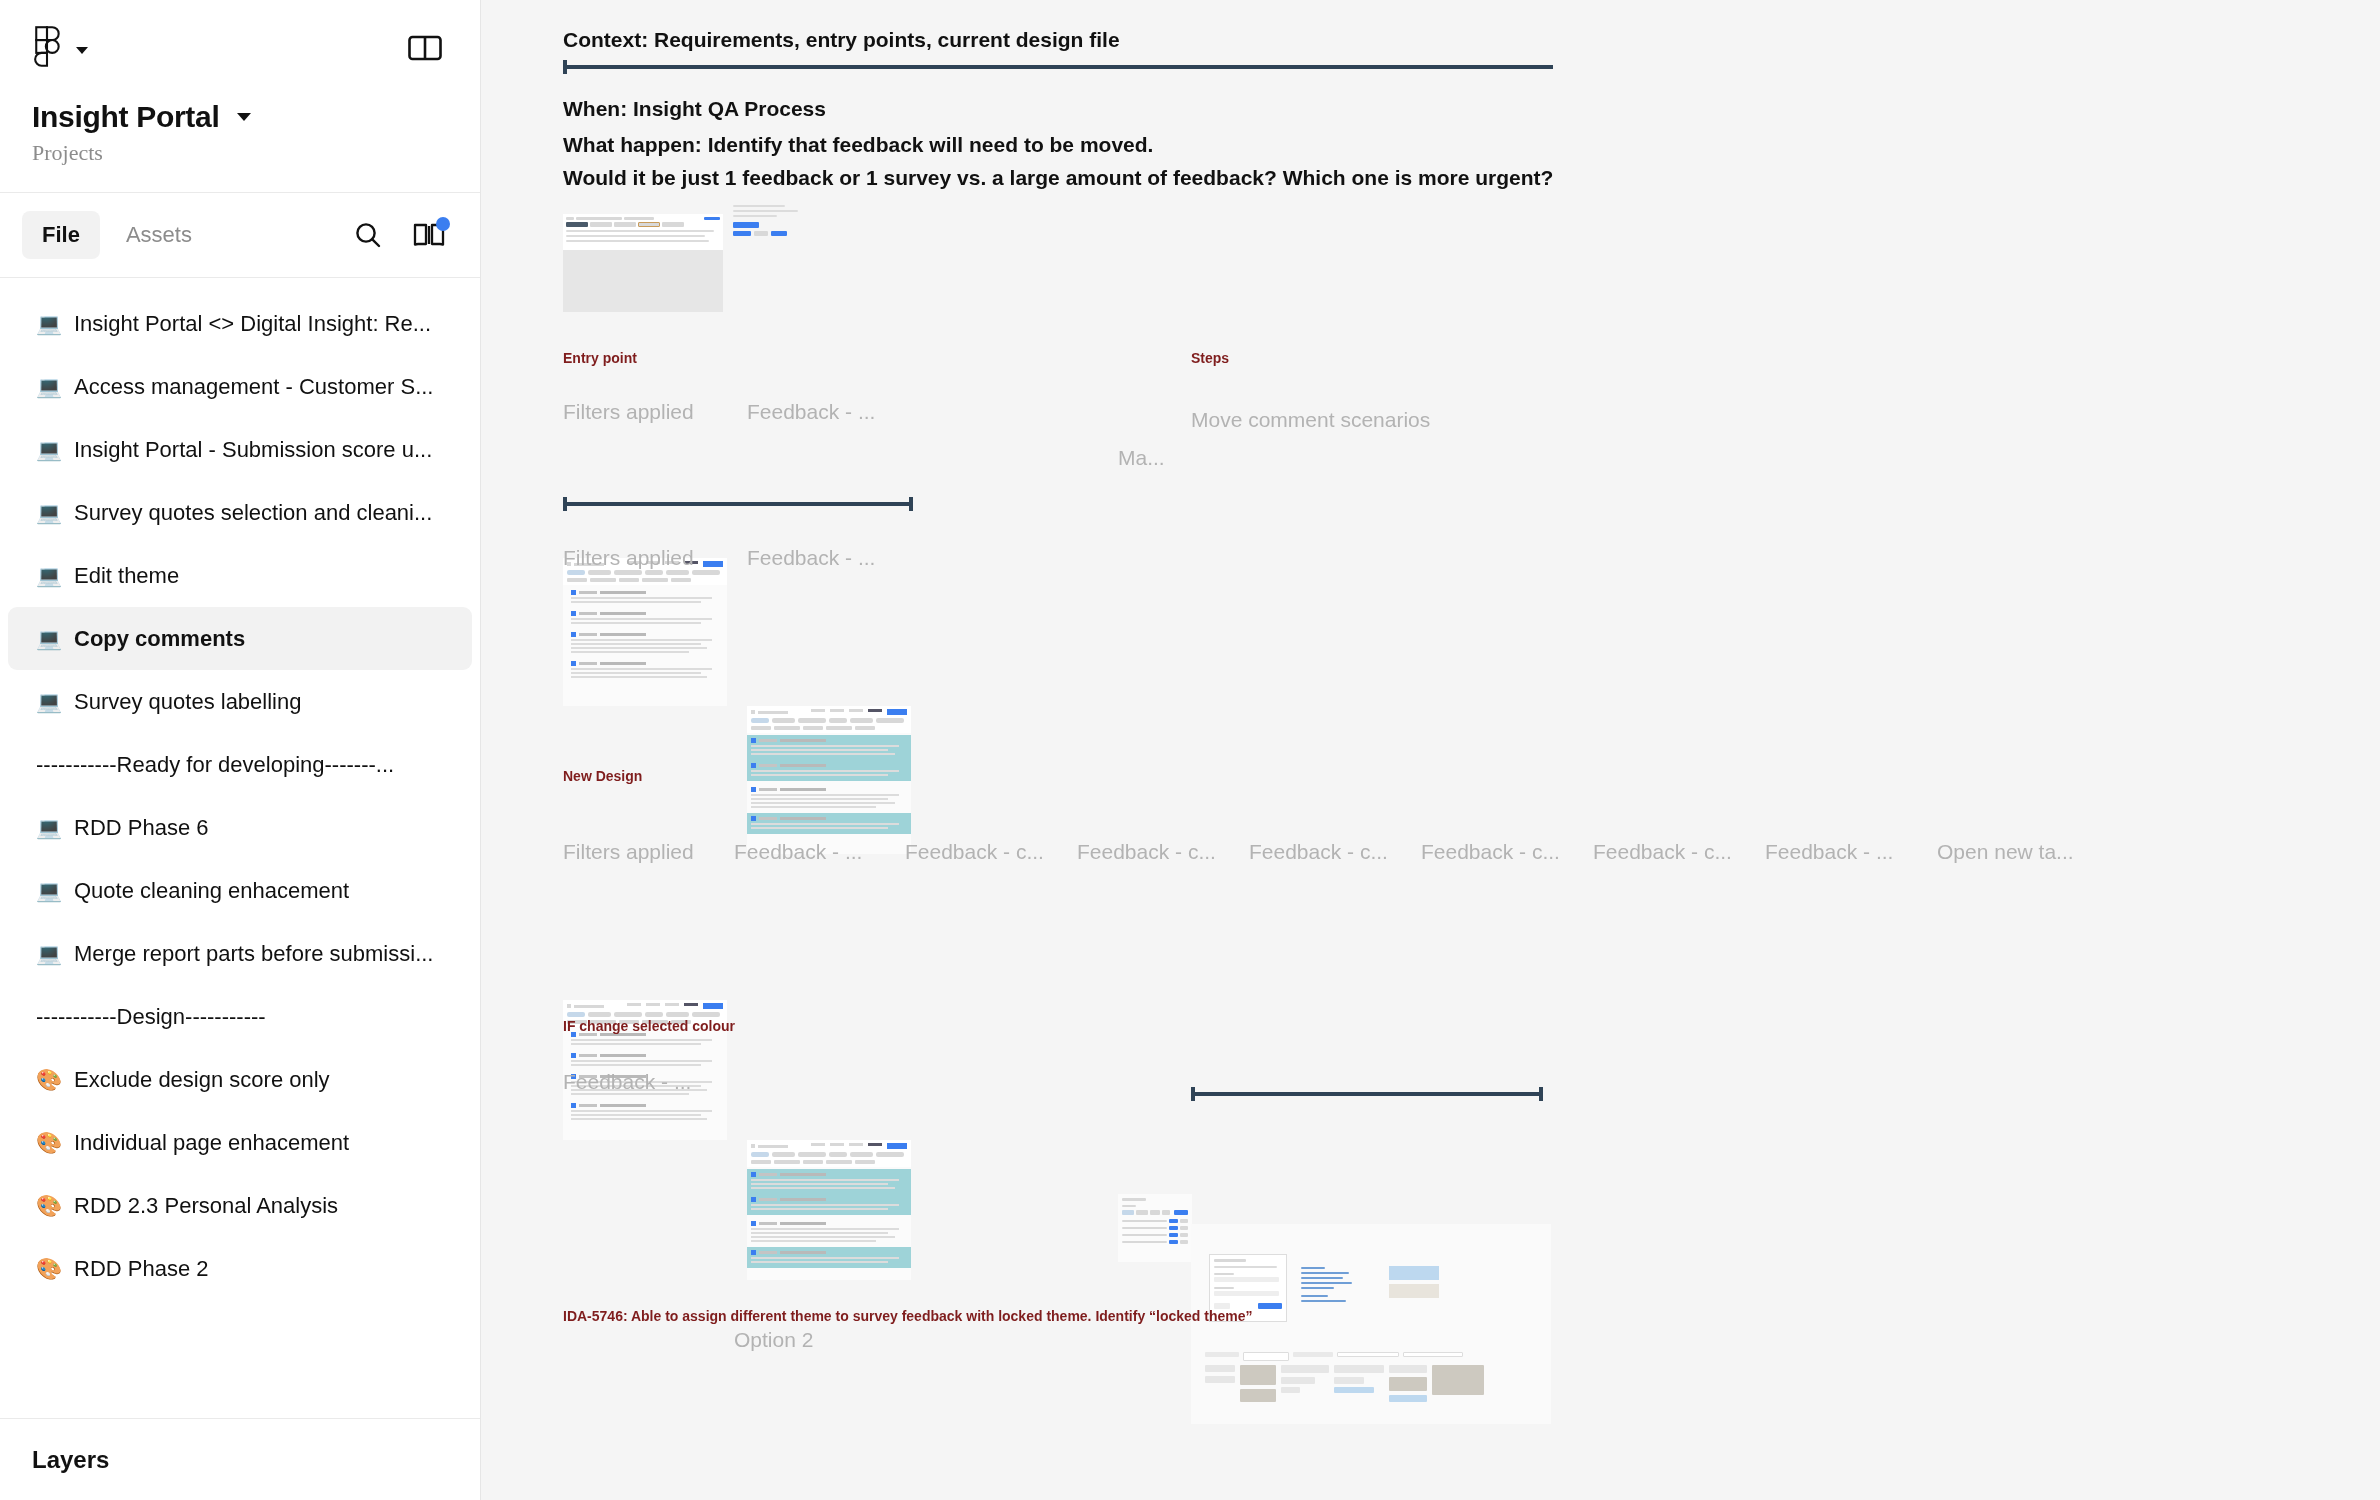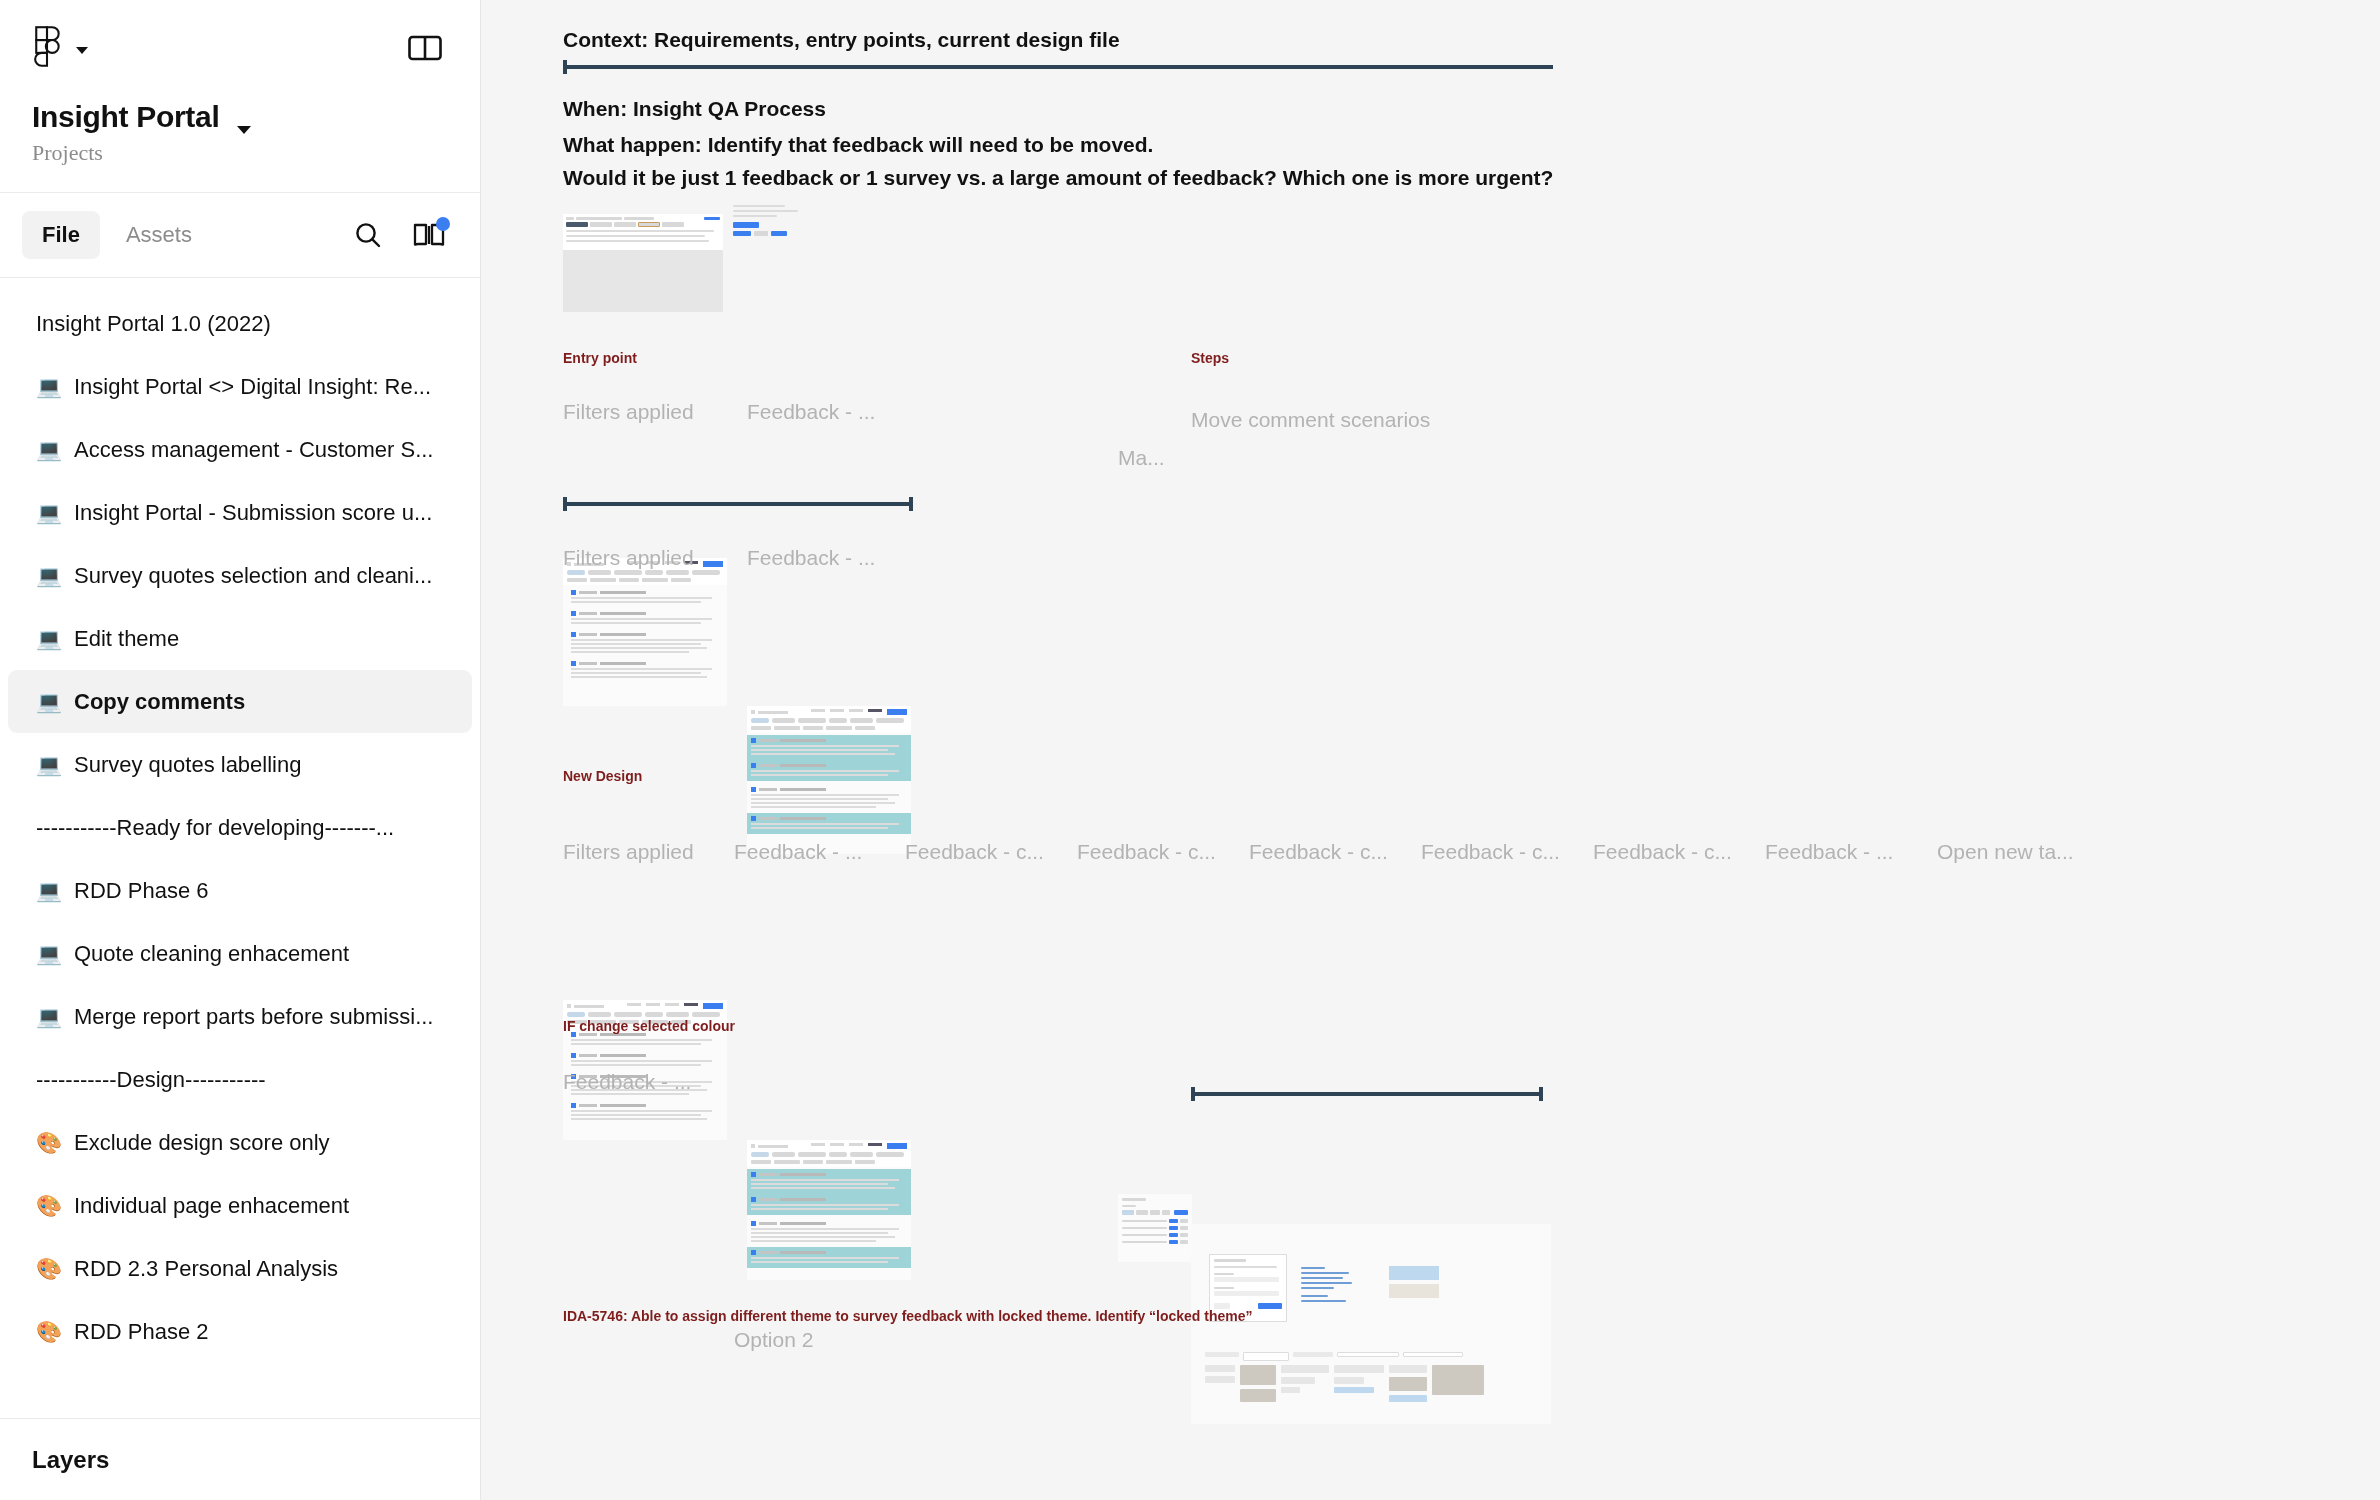--- a/index.html
+++ b/index.html
@@ -18,21 +18,21 @@
   }
   .sb-top { height: 100px; display: flex; align-items: center;
     justify-content: space-between; padding: 0 38px 0 32px; }
   .figma-menu { display: flex; align-items: center; gap: 14px; cursor: pointer; }
   .chev { width: 0; height: 0; border-left: 7px solid transparent;
     border-right: 7px solid transparent; border-top: 8px solid #111; }
   .chev.sm { border-left-width: 6px; border-right-width: 6px; border-top-width: 7px; }
   .panel-toggle { cursor: pointer; }
 
   .sb-title-wrap { padding: 0 32px 26px; }
-  .sb-title-row { display: flex; align-items: flex-end; gap: 18px; }
+  .sb-title-row { display: flex; align-items: center; gap: 18px; }
   .sb-title { font-size: 30px; font-weight: 700; color: #111; letter-spacing: -0.3px; }
   .sb-sub { font-size: 22px; color: #8c8c8c; margin-top: 6px; font-family: Liberation Serif, serif; }
 
   .sb-tabs { height: 86px; border-top: 1px solid #eaeaea; border-bottom: 1px solid #eaeaea;
     display: flex; align-items: center; padding: 0 34px 0 22px; gap: 6px; }
   .tab { font-size: 22px; padding: 11px 20px; border-radius: 8px; color: #8c8c8c; cursor: pointer; }
   .tab.active { background: #f2f2f2; color: #111; font-weight: 700; }
   .tabs-spacer { flex: 1; }
   .tb-icon { cursor: pointer; position: relative; margin-left: 22px; display: flex; }
   .dot { position: absolute; right: -4px; top: -3px; width: 14px; height: 14px;
@@ -129,23 +129,20 @@
           <path d="M3 5h11v19H6c-1.6 0-3 .6-3 .6z" fill="none" stroke="#111" stroke-width="2.3" stroke-linejoin="round"></path>
           <path d="M31 5H20v19h8c1.6 0 3 .6 3 .6z" fill="none" stroke="#111" stroke-width="2.3" stroke-linejoin="round"></path>
           <line x1="17" y1="6" x2="17" y2="24" stroke="#111" stroke-width="2.3"></line>
         </svg>
         <span class="dot"></span>
       </span>
     </div>
 
 
     <div class="pages-list" id="pages-list">
-        <div class="page-item no-icon">
-          <span class="lbl">Insight Portal 1.0 (2022)</span>
-        </div>
         <div class="page-item">
           <span class="emo">💻</span>
           <span class="lbl">Insight Portal &lt;&gt; Digital Insight: Re...</span>
         </div>
         <div class="page-item">
           <span class="emo">💻</span>
           <span class="lbl">Access management - Customer S...</span>
         </div>
         <div class="page-item">
           <span class="emo">💻</span>

